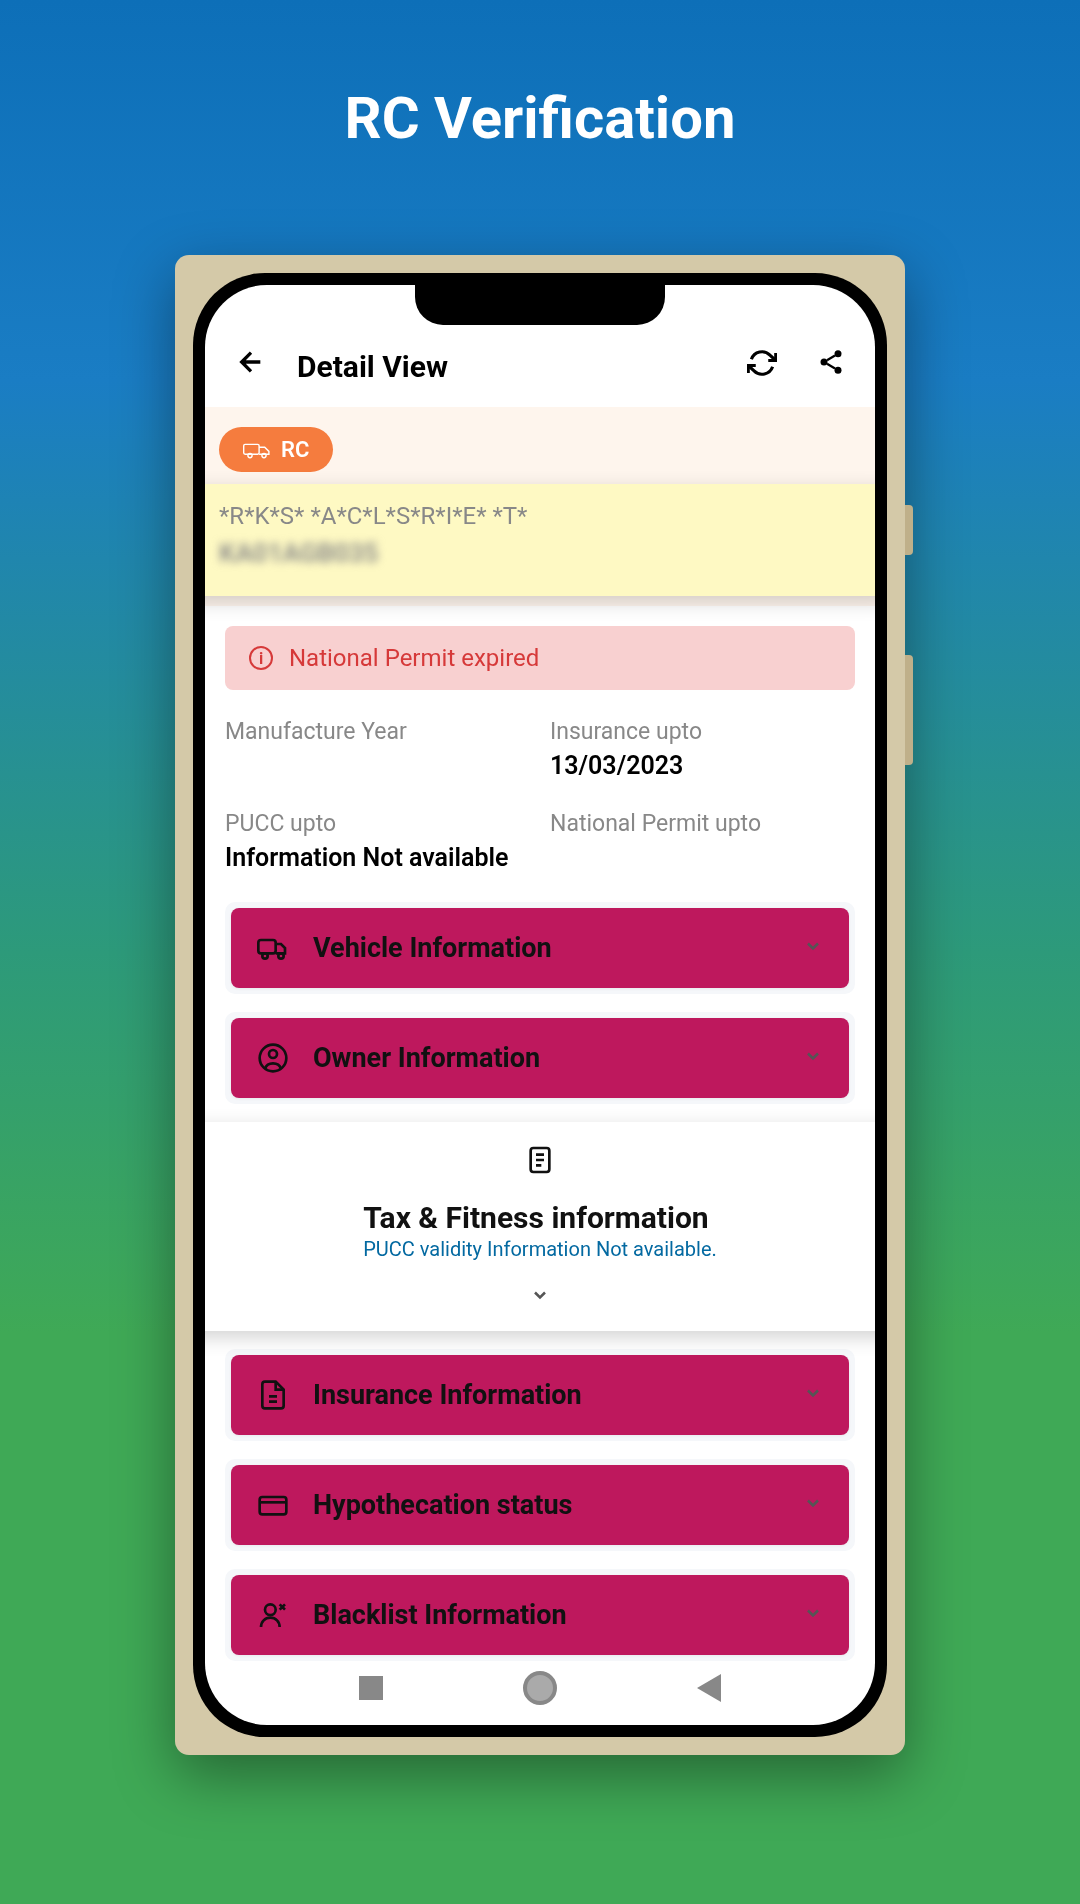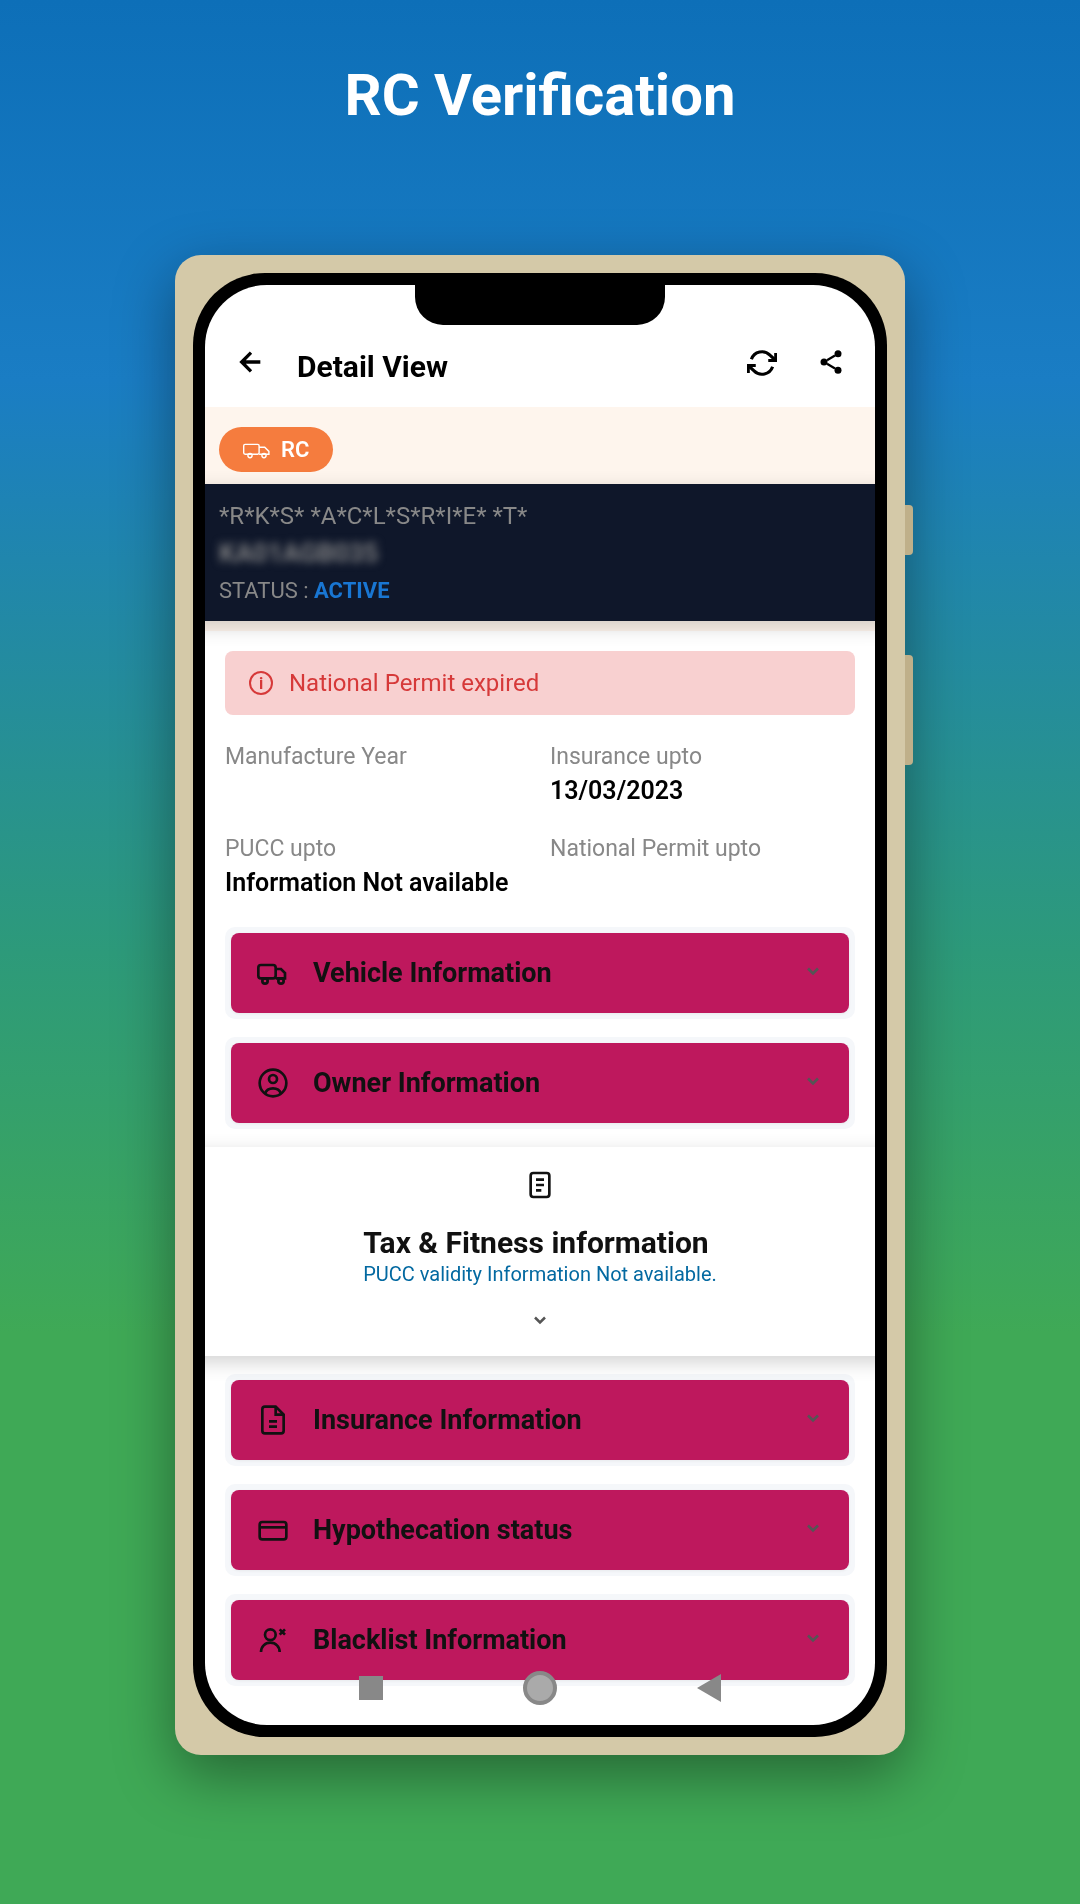--- a/index.html
+++ b/index.html
@@ -9,31 +9,31 @@
       height: 1904px;
       background: linear-gradient(180deg, #0d6fb8 0%, #1a7dc4 20%, #2d9a7a 50%, #3fa956 70%, #3fa956 100%);
       position: relative;
       overflow: hidden;
     }
     .main-title {
       color: white;
       font-size: 58px;
       font-weight: 700;
       text-align: center;
-      padding-top: 61px;
+      padding-top: 84px;
     }
     .phone-frame {
       position: absolute;
       top: 255px;
       left: 50%;
       transform: translateX(-50%);
       width: 730px;
       height: 1500px;
       background: #d4c9a8;
-      border-radius: 26px;
+      border-radius: 14px;
       padding: 18px;
       box-shadow: 0 20px 60px rgba(0,0,0,0.4);
     }
     .phone-inner {
       width: 100%;
       height: 100%;
       background: #000;
       border-radius: 72px;
       padding: 12px;
       position: relative;
@@ -110,21 +110,21 @@
       gap: 10px;
       background: #f57c3e;
       color: white;
       padding: 10px 24px;
       border-radius: 24px;
       font-size: 22px;
       font-weight: 600;
     }
     .rc-chip svg { width: 28px; height: 20px; }
     .popout-card {
-      background: #0f172a;
+      background: #fef9c3;
       margin: 12px -40px 0 -40px;
       padding: 18px 40px 18px 40px;
       border-radius: 16px;
       box-shadow: 0 6px 20px rgba(0,0,0,0.18);
       position: relative;
       z-index: 10;
     }
     .owner-name {
       color: #888;
       font-size: 24px;
@@ -314,23 +314,20 @@
               <rect x="1" y="4" width="22" height="14" rx="2"></rect>
               <path d="M23 8h8l6 6v4h-14"></path>
               <circle cx="10" cy="20" r="3"></circle>
               <circle cx="30" cy="20" r="3"></circle>
             </svg>
           <span>RC</span>
         </div>
         <div class="popout-card">
           <div class="owner-name">*R*K*S* *A*C*L*S*R*I*E* *T*</div>
           <div class="reg-number">KA01AGB035</div>
-          <div class="status-line">
-            <span>STATUS : </span><span class="status-active">ACTIVE</span>
-          </div>
         </div>
       </div>
 
       <div class="content">
         <div class="alert-banner">
           <span class="alert-icon">i</span>
           <span>National Permit expired</span>
         </div>
 
         <div class="info-grid">

